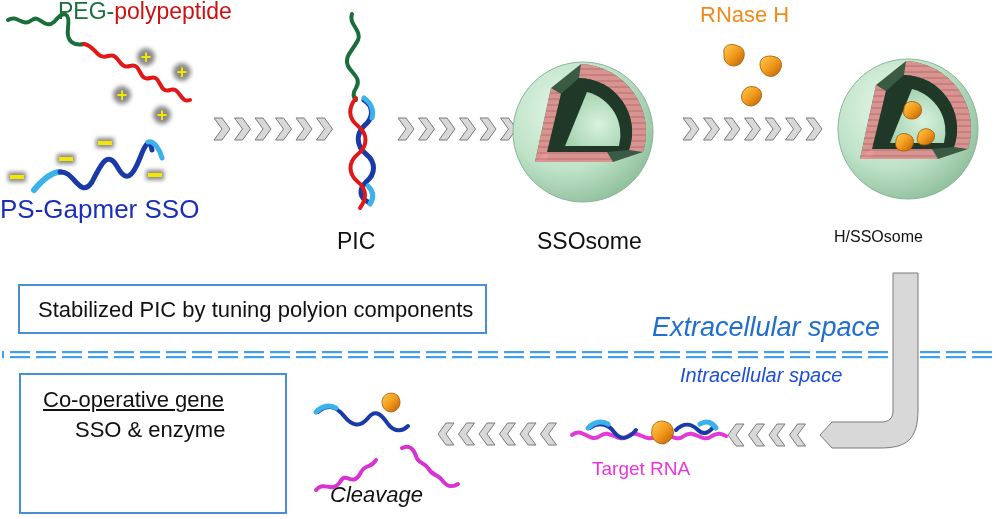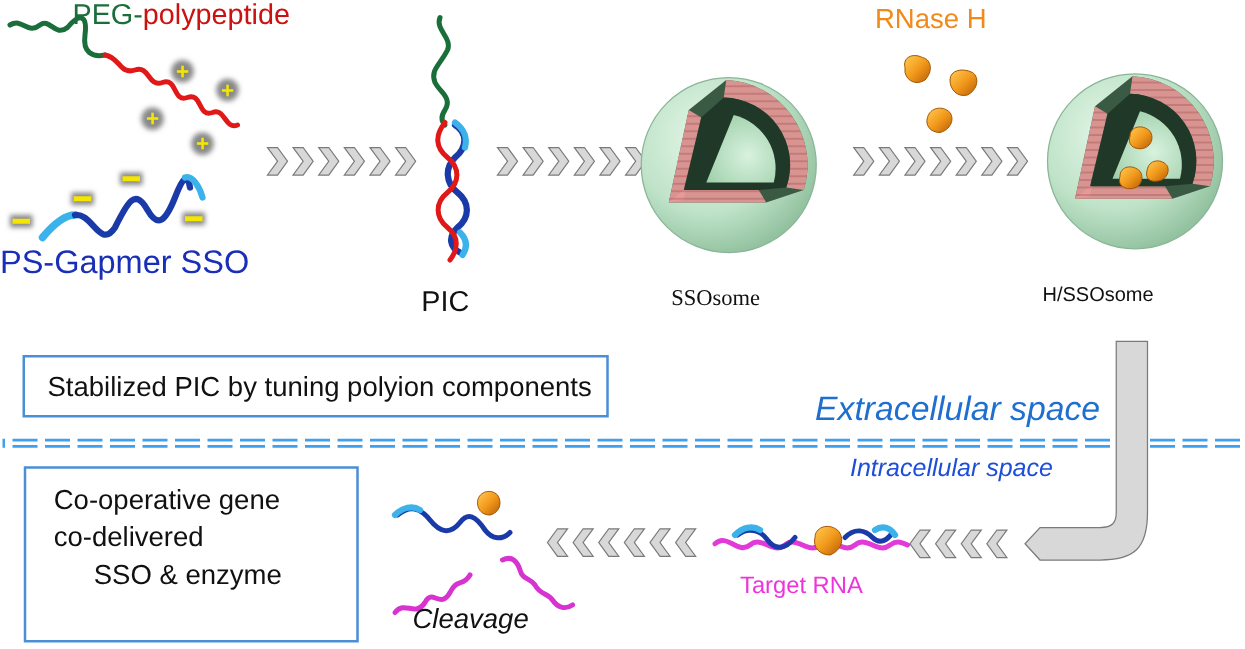--- a/index.html
+++ b/index.html
@@ -261,33 +261,32 @@
     <path d="M316,490 C324,480 332,494 340,482 C346,470 352,488 360,474 C366,462 370,470 376,460" fill="none" stroke="#d633d0" stroke-width="4" stroke-linecap="round"></path>
     <path d="M402,448 C410,444 414,450 416,456 C418,464 424,462 428,468 C432,476 438,474 442,480 C446,486 452,488 458,484" fill="none" stroke="#d633d0" stroke-width="4" stroke-linecap="round"></path>
   </g>
 </svg>
 
 <div class="lbl" style="left:58px; top:-2px; font-size:23px;">
   <span style="color:#1a6e3a;">PEG</span><span style="color:#1a6e3a;">-</span><span style="color:#cc1111;">polypeptide</span>
 </div>
 <div class="lbl" style="left:0px; top:194px; font-size:26px; color:#1a2fb8;">PS-Gapmer SSO</div>
 <div class="lbl" style="left:337px; top:228px; font-size:23px; color:#111;">PIC</div>
-<div class="lbl" style="left:537px; top:228px; font-size:18px; color:#111;font-family:Liberation Serif, serif;">SSOsome</div>
+<div class="lbl" style="left:537px; top:228px; font-size:23px; color:#111;">SSOsome</div>
 <div class="lbl" style="left:700px; top:2px; font-size:22px; color:#f08a1a;">RNase H</div>
 <div class="lbl" style="left:834px; top:228px; font-size:16px; color:#111;">H/SSOsome</div>
 
 <div class="box" style="left:18px; top:284px; width:469px; height:50px;">
   <div class="box-text" style="position:absolute; left:18px; top:11px; font-size:22px; white-space:nowrap;">Stabilized PIC by tuning polyion components</div>
 </div>
 
 <div class="lbl" style="left:652px; top:312px; font-size:27px; font-style:italic; color:#1f6fd0;">Extracellular space</div>
 <div class="lbl" style="left:680px; top:364px; font-size:20px; font-style:italic; color:#1d4ed8;">Intracellular space</div>
 
 <div class="box" style="left:19px; top:373px; width:268px; height:141px;">
   <div class="box-text" style="position:absolute; left:22px; top:10px; font-size:22px; line-height:30px;">
-    <div style="padding-left:0px;">Co-operative gene</div>
-    <div style="padding-left:0px;">co-delivered</div>
+    <div style="padding-left:0px;text-decoration:underline;">Co-operative gene</div>
     <div style="padding-left:32px;">SSO &amp; enzyme</div>
   </div>
 </div>
 
 <div class="lbl" style="left:592px; top:458px; font-size:19px; color:#ee33dd;">Target RNA</div>
 <div class="lbl" style="left:330px; top:482px; font-size:22px; font-style:italic; color:#111;">Cleavage</div>
 
 </body></html>

